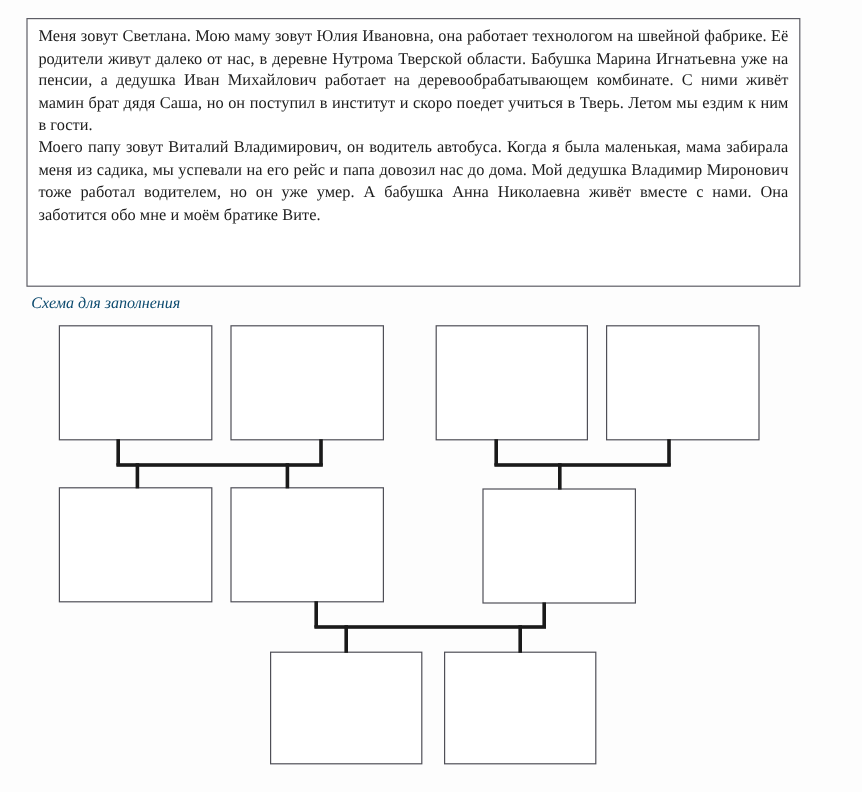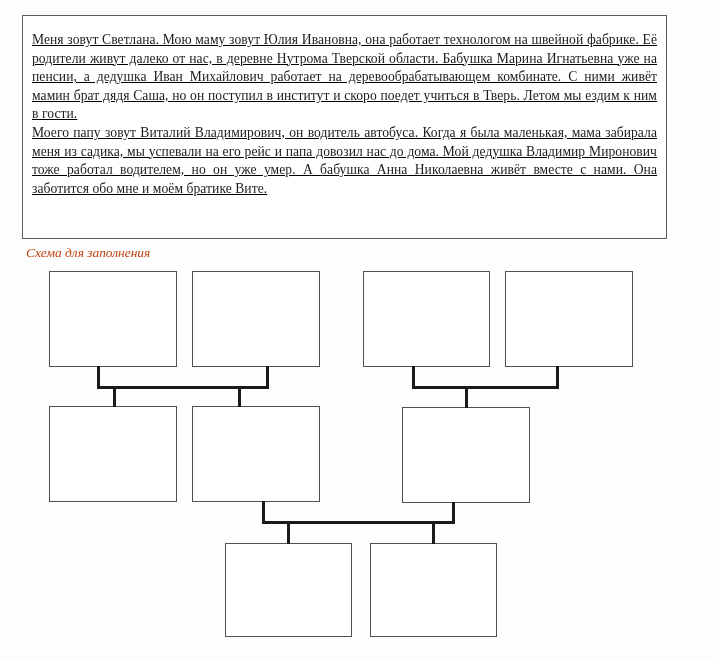--- a/index.html
+++ b/index.html
@@ -19,22 +19,21 @@
   
   #passage-box {
     position: absolute;
     left: 22px;
     top: 15px;
     width: 645px;
     height: 224px;
     box-sizing: border-box;
     border: 1.5px solid #5e5e66;
     background: #ffffff;
-    padding: 15px 9px 4px 9px;
-    text-decoration: underline;
+    padding: 5px 9px 4px 9px;
   }
   .passage-para {
     margin: 0;
     font-size: 13.6px;
     line-height: 18.6px;
     color: #1c1c1c;
     text-align: justify;
     text-justify: inter-word;
     letter-spacing: 0.05px;
   }
@@ -42,21 +41,21 @@
     
   }
 
   
   #scheme-caption {
     position: absolute;
     left: 26px;
     top: 245px;
     font-size: 13.4px;
     font-style: italic;
-    color: #c2410c;
+    color: #0c4a6e;
     white-space: nowrap;
   }
 
   
   #scheme-diagram {
     position: absolute;
     left: 0;
     top: 0;
     width: 718px;
     height: 660px;

